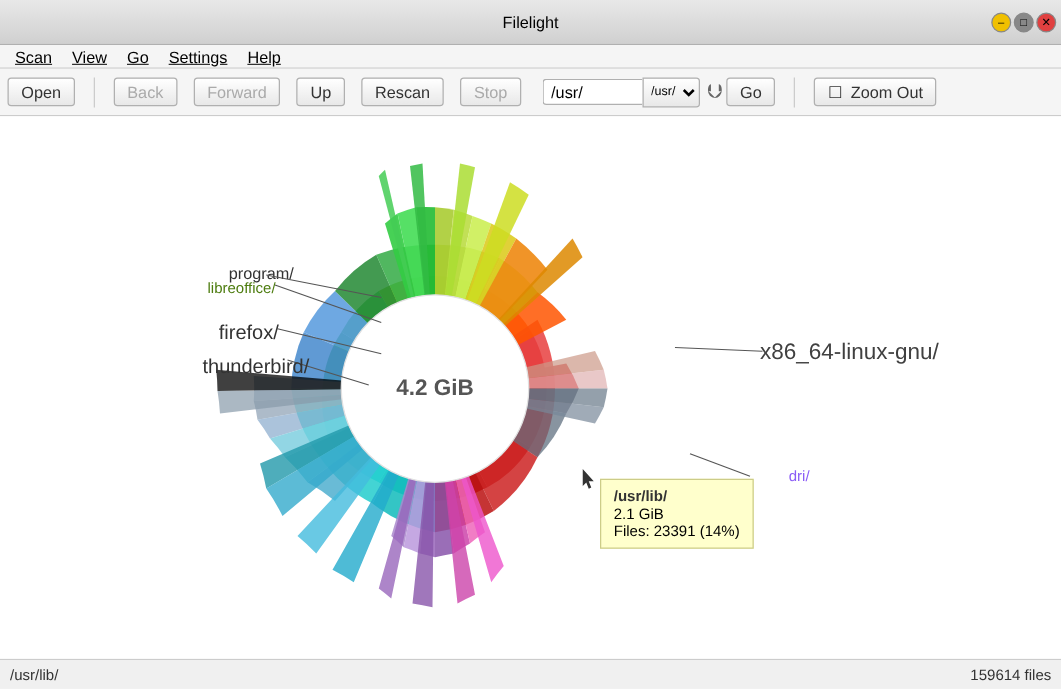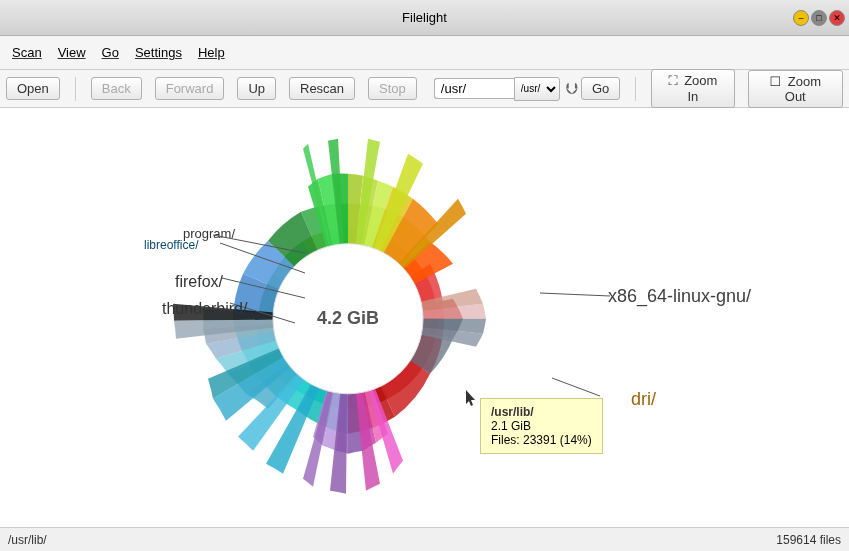--- a/index.html
+++ b/index.html
@@ -39,21 +39,21 @@
       display: flex;
       align-items: center;
       justify-content: center;
       font-size: 9px;
     }
     .win-btn-min { background: #f0c000; }
     .win-btn-max { background: #888; }
     .win-btn-close { background: #e04040; }
     #menu-bar {
       background: #f5f5f5;
-      height: 34px;
+      height: 19px;
       display: flex;
       align-items: center;
       padding: 0 4px;
       border-bottom: 1px solid #ccc;
     }
     .menu-item {
       padding: 2px 8px;
       cursor: pointer;
       border-radius: 3px;
     }
@@ -200,24 +200,20 @@
         <option>/usr/</option>
       </select>
     </div>
     <span style="margin-left:2px; display:flex; align-items:center; gap:3px;">
       <span style="font-size:16px; color:#666;">⮋</span>
       <button class="toolbar-btn">Go</button>
     </span>
   </div>
   <div class="toolbar-separator"></div>
   <button class="toolbar-btn">
-    <span style="margin-right:3px;">⛶</span>
-    <span>Zoom In</span>
-  </button>
-  <button class="toolbar-btn">
     <span style="margin-right:3px;">☐</span>
     <span>Zoom Out</span>
   </button>
 </div>
 
 <div id="content-area">
   <div id="sunburst-container">
 
     <svg id="sunburst-svg" width="480" height="460" viewBox="0 0 480 460" style="position:absolute; top:50%; left:41%; transform:translate(-50%,-52%);">
       <defs>
@@ -332,29 +328,29 @@
 
       <line x1="230" y1="195" x2="295" y2="215" stroke="#555" stroke-width="1"></line>
 
       <line x1="610" y1="188" x2="540" y2="185" stroke="#555" stroke-width="1"></line>
 
       <line x1="600" y1="288" x2="552" y2="270" stroke="#555" stroke-width="1"></line>
 
       <line x1="213" y1="127" x2="305" y2="145" stroke="#555" stroke-width="1"></line>
     </svg>
 
-    <div style="position:absolute; top:130px; left:144px; font-size:12px; color:#0c4a6e;">libreoffice/</div>
+    <div style="position:absolute; top:130px; left:166px; font-size:12px; color:#4d7c0f;">libreoffice/</div>
 
     <div style="position:absolute; top:165px; left:175px; font-size:16px; color:#333;">firefox/</div>
 
     <div style="position:absolute; top:192px; left:162px; font-size:16px; color:#333;">thunderbird/</div>
 
     <div style="position:absolute; top:178px; left:608px; font-size:18px; color:#404040;">x86_64-linux-gnu/</div>
 
-    <div style="position:absolute; top:281px; left:631px; font-size:18px; color:#a16207;">dri/</div>
+    <div style="position:absolute; top:281px; left:631px; font-size:12px; color:#8b5cf6;">dri/</div>
 
     <div id="tooltip" style="top:290px; left:480px;">
       <div class="tooltip-path">/usr/lib/</div>
       <div>2.1 GiB</div>
       <div>
         <span>Files:</span>
         <span>23391 (14%)</span>
       </div>
     </div>
 

